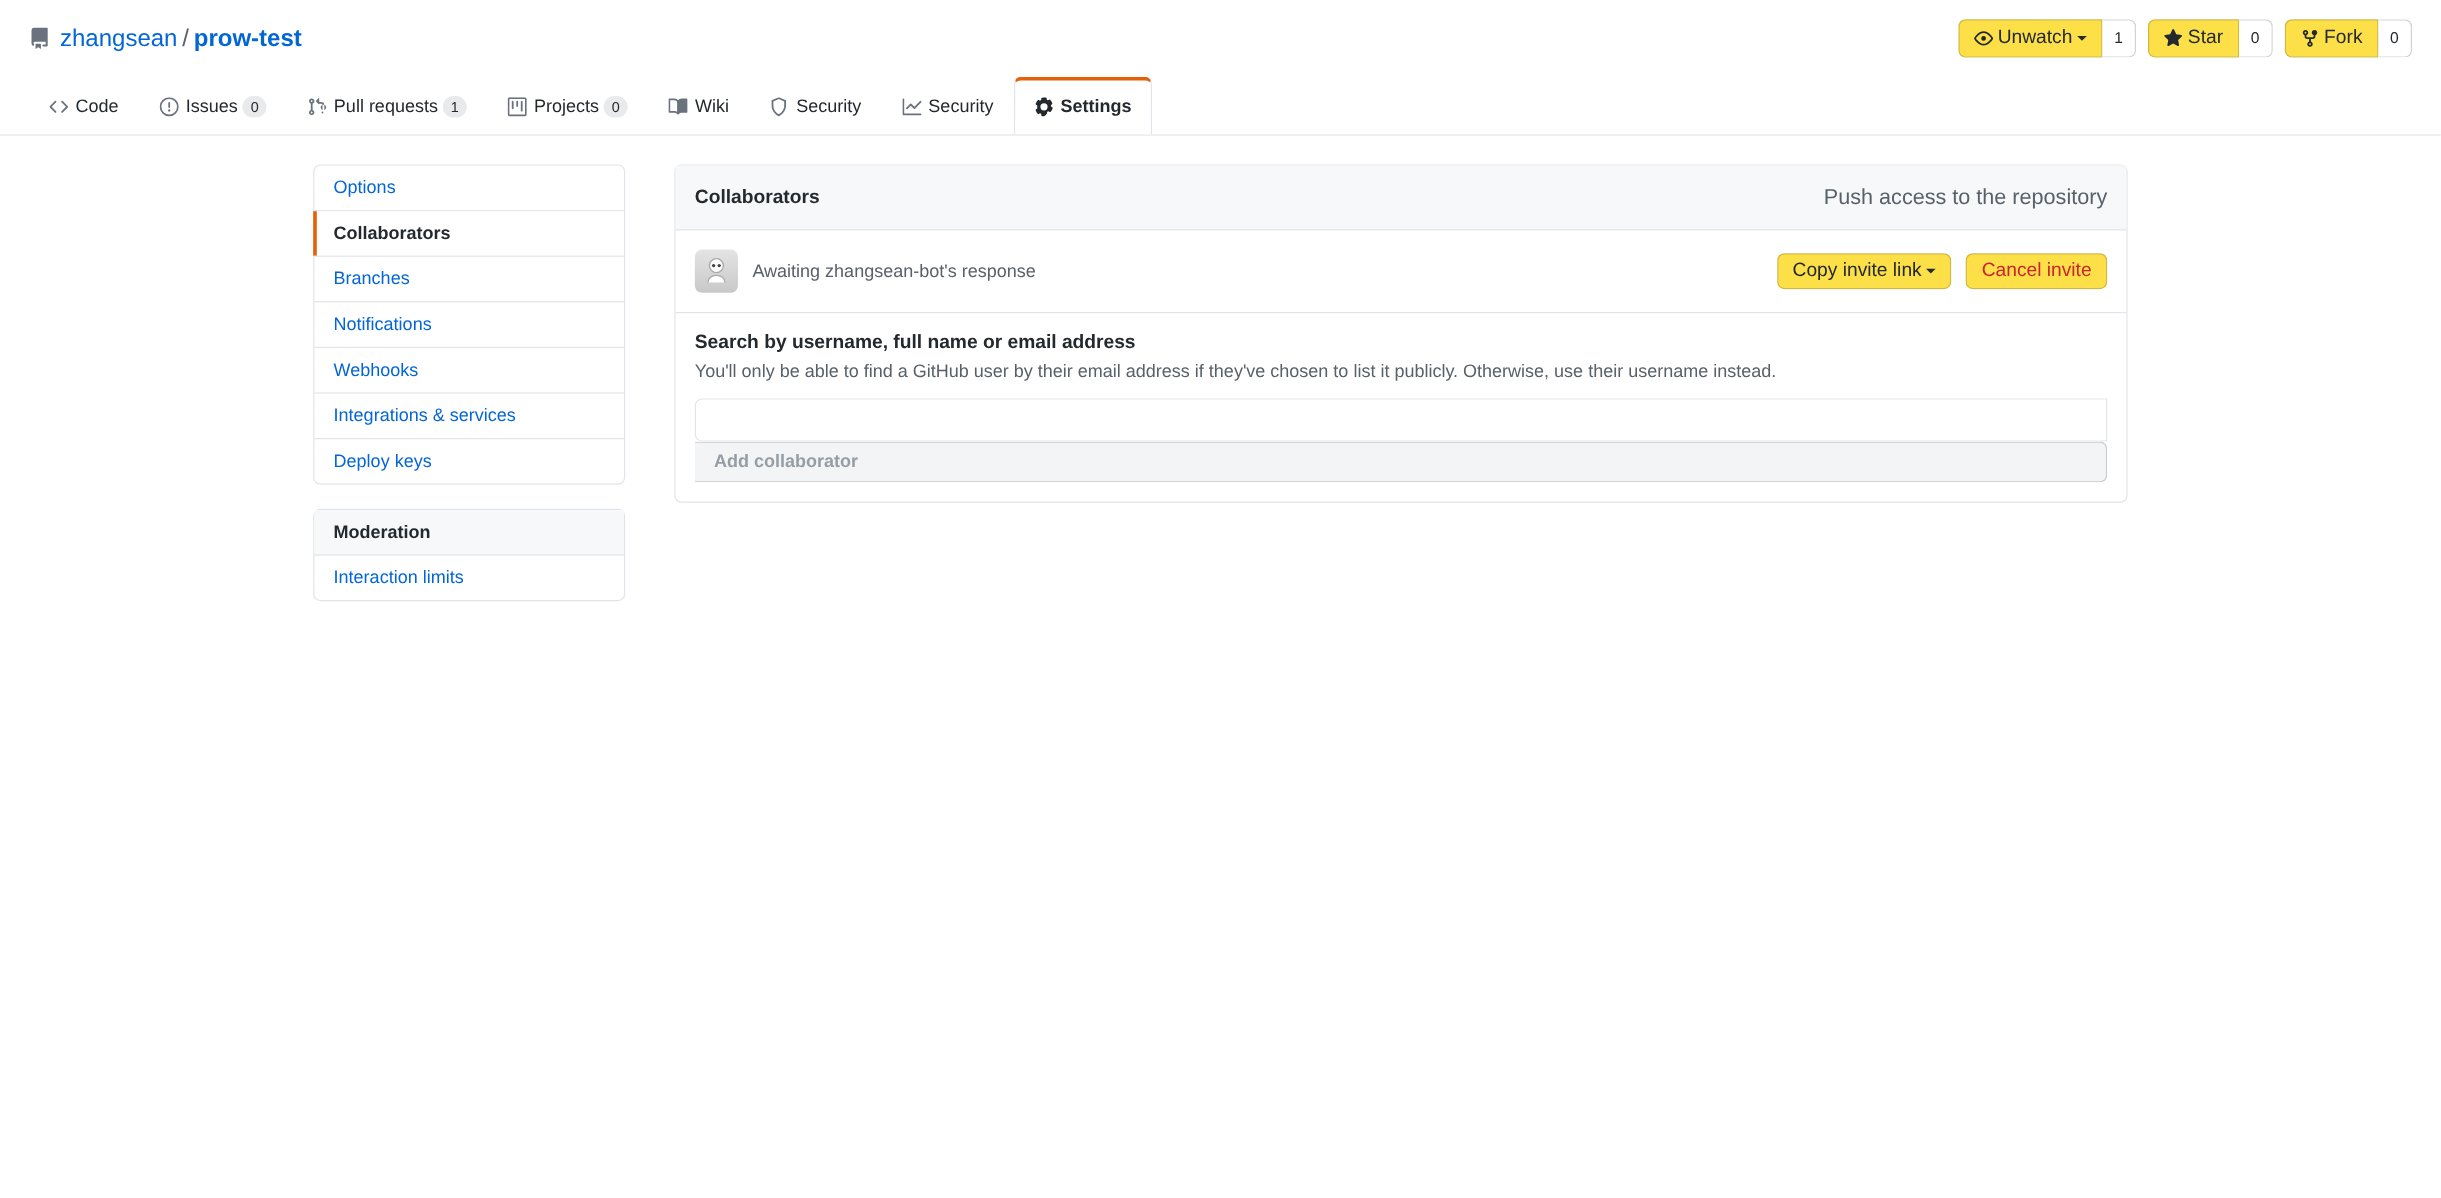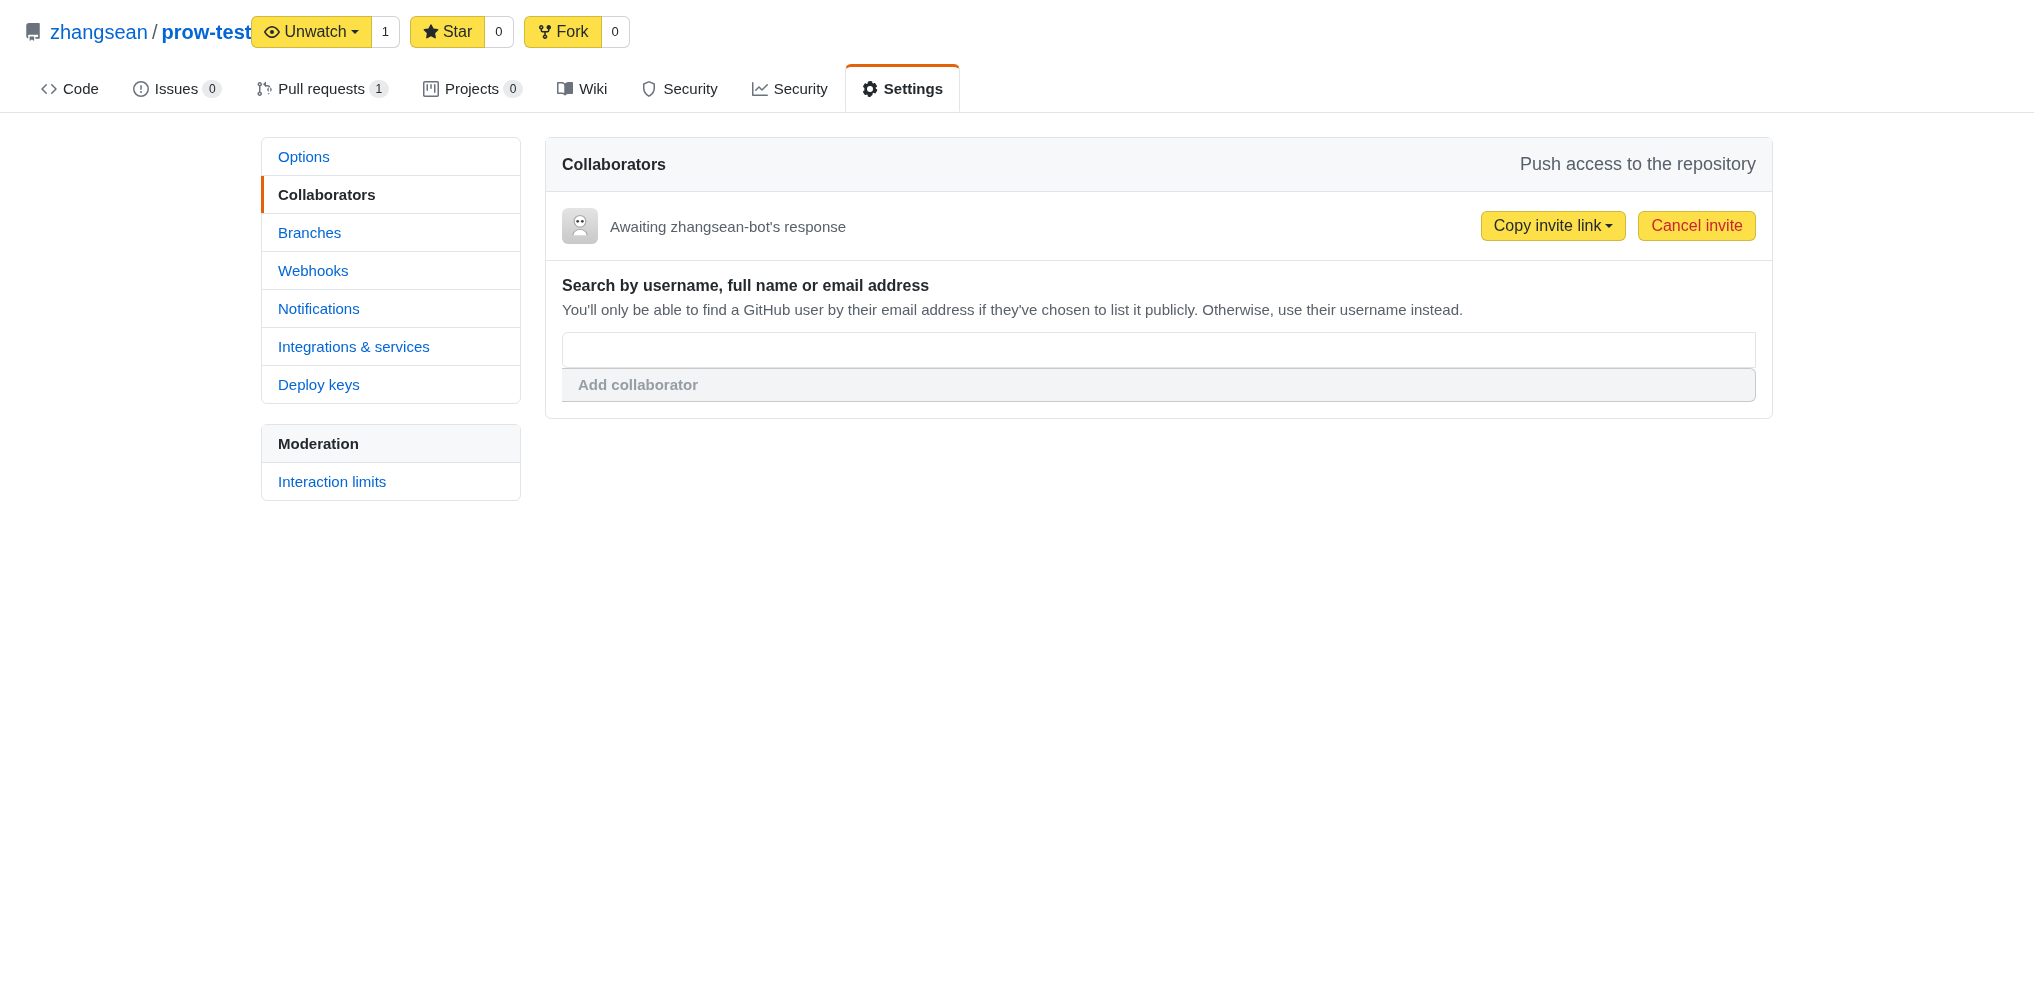--- a/index.html
+++ b/index.html
@@ -1,20 +1,20 @@
 <!DOCTYPE html>
 <html><head>
 <meta charset="utf-8">
 <style>
 * { box-sizing: border-box; margin: 0; padding: 0; }
 body { font-family: -apple-system, BlinkMacSystemFont, "Segoe UI", Helvetica, Arial, sans-serif; font-size: 14px; color: #24292e; background: #fff; }
 a { text-decoration: none; }
 
 .container { padding: 16px 24px 0; }
-.repo-header { display: flex; justify-content: flex-start; align-items: center; padding-bottom: 16px; }
+.repo-header { display: flex; justify-content: space-between; align-items: center; padding-bottom: 16px; }
 .repo-title { display: flex; align-items: center; font-size: 20px; font-weight: 400; }
 .repo-title .icon { color: #6a737d; margin-right: 8px; display: flex; }
 .repo-title a { color: #0366d6; }
 .repo-title .sep { margin: 0 4px; color: #586069; }
 .repo-title .repo-name { font-weight: 600; }
 
 .repo-actions { display: flex; gap: 10px; }
 .btn-group { display: flex; }
 .btn { display: inline-flex; align-items: center; padding: 5px 12px; font-size: 16px; line-height: 20px; background: #fde047; border: 1px solid rgba(27,31,35,.2); border-radius: 6px; cursor: pointer; color: #24292e; font-weight: 500; }
 .btn .icon { margin-right: 4px; display: flex; }
@@ -22,21 +22,21 @@
 .social-count { display: inline-flex; align-items: center; padding: 5px 10px; font-size: 13px; line-height: 20px; background: #fff; border: 1px solid rgba(27,31,35,.2); border-left: 0; border-radius: 0 6px 6px 0; font-weight: 500; }
 .caret { display: inline-block; width: 0; height: 0; border: 4px solid transparent; border-top-color: currentColor; margin-left: 4px; margin-top: 4px; }
 
 .tabs { display: flex; border-bottom: 1px solid #e1e4e8; padding: 0 24px; }
 .tab { display: flex; align-items: center; padding: 12px 16px; color: #24292e; font-size: 15px; line-height: 20px; cursor: pointer; border: 1px solid transparent; border-top-width: 3px; }
 .tab .icon { margin-right: 6px; color: #6a737d; display: flex; }
 .tab.selected { border-color: #e36209 #e1e4e8 transparent; border-radius: 6px 6px 0 0; background: #fff; font-weight: 600; }
 .tab.selected .icon { color: #24292e; }
 .counter { display: inline-block; min-width: 20px; padding: 0 6px; font-size: 12px; font-weight: 500; line-height: 18px; color: #24292e; text-align: center; background-color: rgba(209,213,218,.5); border-radius: 10px; margin-left: 4px; }
 
-.main { display: flex; gap: 24px; padding: 24px; max-width: 1560px; margin: 0 auto; }
+.main { display: flex; gap: 41px; padding: 24px; max-width: 1560px; margin: 0 auto; }
 .sidebar { width: 260px; flex-shrink: 0; }
 .menu { border: 1px solid #e1e4e8; border-radius: 6px; margin-bottom: 20px; }
 .menu-item { display: block; padding: 10px 16px; color: #0366d6; border-bottom: 1px solid #e1e4e8; cursor: pointer; font-size: 15px; }
 .menu-item:last-child { border-bottom: 0; }
 .menu-item.selected { font-weight: 600; color: #24292e; cursor: default; background: #fff; position: relative; }
 .menu-item.selected::before { content: ""; position: absolute; left: -1px; top: 0; bottom: 0; width: 3px; background: #e36209; }
 .menu-heading { display: block; padding: 10px 16px; font-weight: 600; color: #24292e; background: #f6f8fa; border-bottom: 1px solid #e1e4e8; font-size: 15px; }
 
 .content { flex: 1; }
 .box { border: 1px solid #e1e4e8; border-radius: 6px; }
@@ -181,22 +181,22 @@
     <span>Settings</span>
   </a>
 </nav>
 
 <div class="main">
   <aside class="sidebar">
     <nav class="menu">
       <a class="menu-item">Options</a>
       <a class="menu-item selected">Collaborators</a>
       <a class="menu-item">Branches</a>
+      <a class="menu-item">Notifications</a>
       <a class="menu-item">Webhooks</a>
-      <a class="menu-item">Notifications</a>
       <a class="menu-item">Integrations &amp; services</a>
       <a class="menu-item">Deploy keys</a>
     </nav>
     <nav class="menu">
       <span class="menu-heading">Moderation</span>
       <a class="menu-item">Interaction limits</a>
     </nav>
   </aside>
 
   <section class="content">

